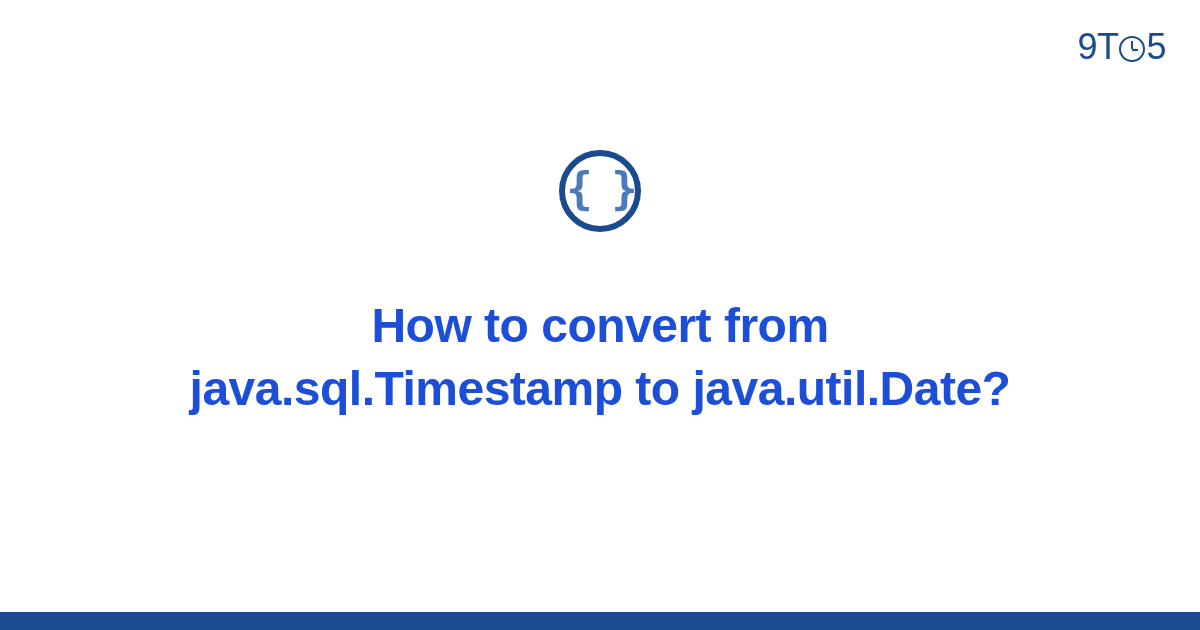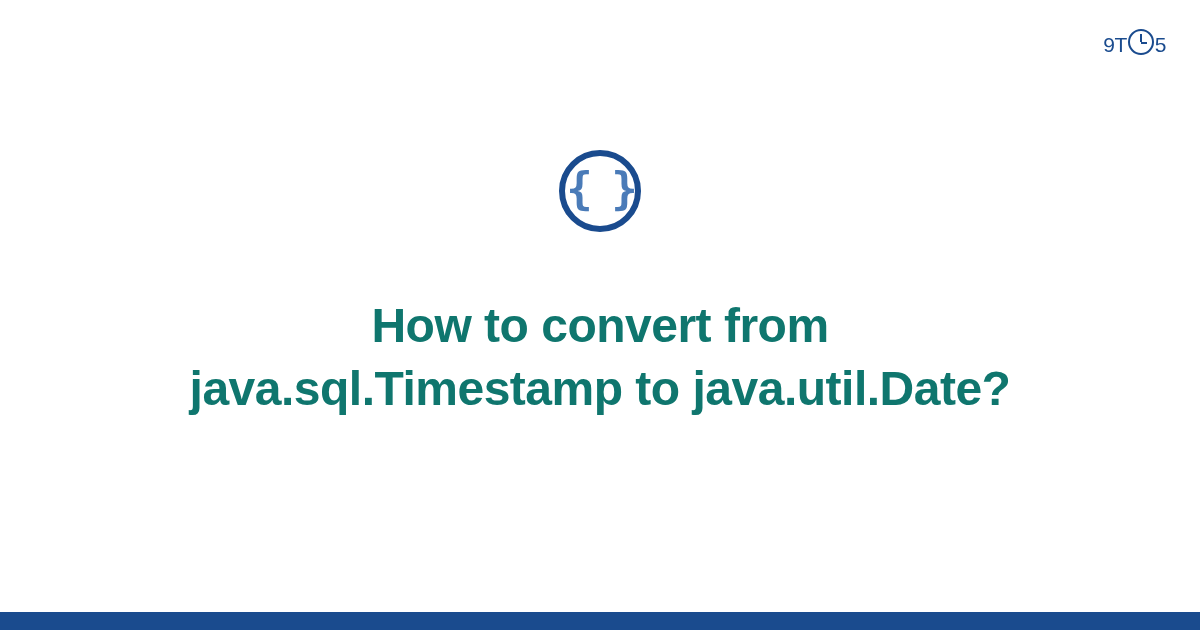--- a/index.html
+++ b/index.html
@@ -12,21 +12,21 @@
       height: 630px;
       background: #ffffff;
       font-family: -apple-system, BlinkMacSystemFont, "Segoe UI", Helvetica, Arial, sans-serif;
       position: relative;
       overflow: hidden;
     }
     .logo {
       position: absolute;
       top: 26px;
       right: 34px;
-      font-size: 21px;
+      font-size: 36px;
       font-weight: 400;
       letter-spacing: -0.5px;
       display: flex;
       align-items: baseline;
     }
     .logo-9t {
       color: #1a4b8e;
       font-weight: 500;
     }
     .logo-clock {
@@ -93,21 +93,21 @@
       font-weight: 700;
       color: #4a7bb8;
       letter-spacing: -4px;
       font-family: "Consolas", "Monaco", monospace;
       line-height: 1;
       transform: translateY(-2px);
     }
     .title {
       font-size: 48px;
       font-weight: 700;
-      color: #0f766e;
+      color: #1d4ed8;
       text-align: center;
       line-height: 1.32;
       max-width: 900px;
       letter-spacing: -0.5px;
     }
     .bottom-bar {
       position: absolute;
       bottom: 0;
       left: 0;
       width: 100%;

